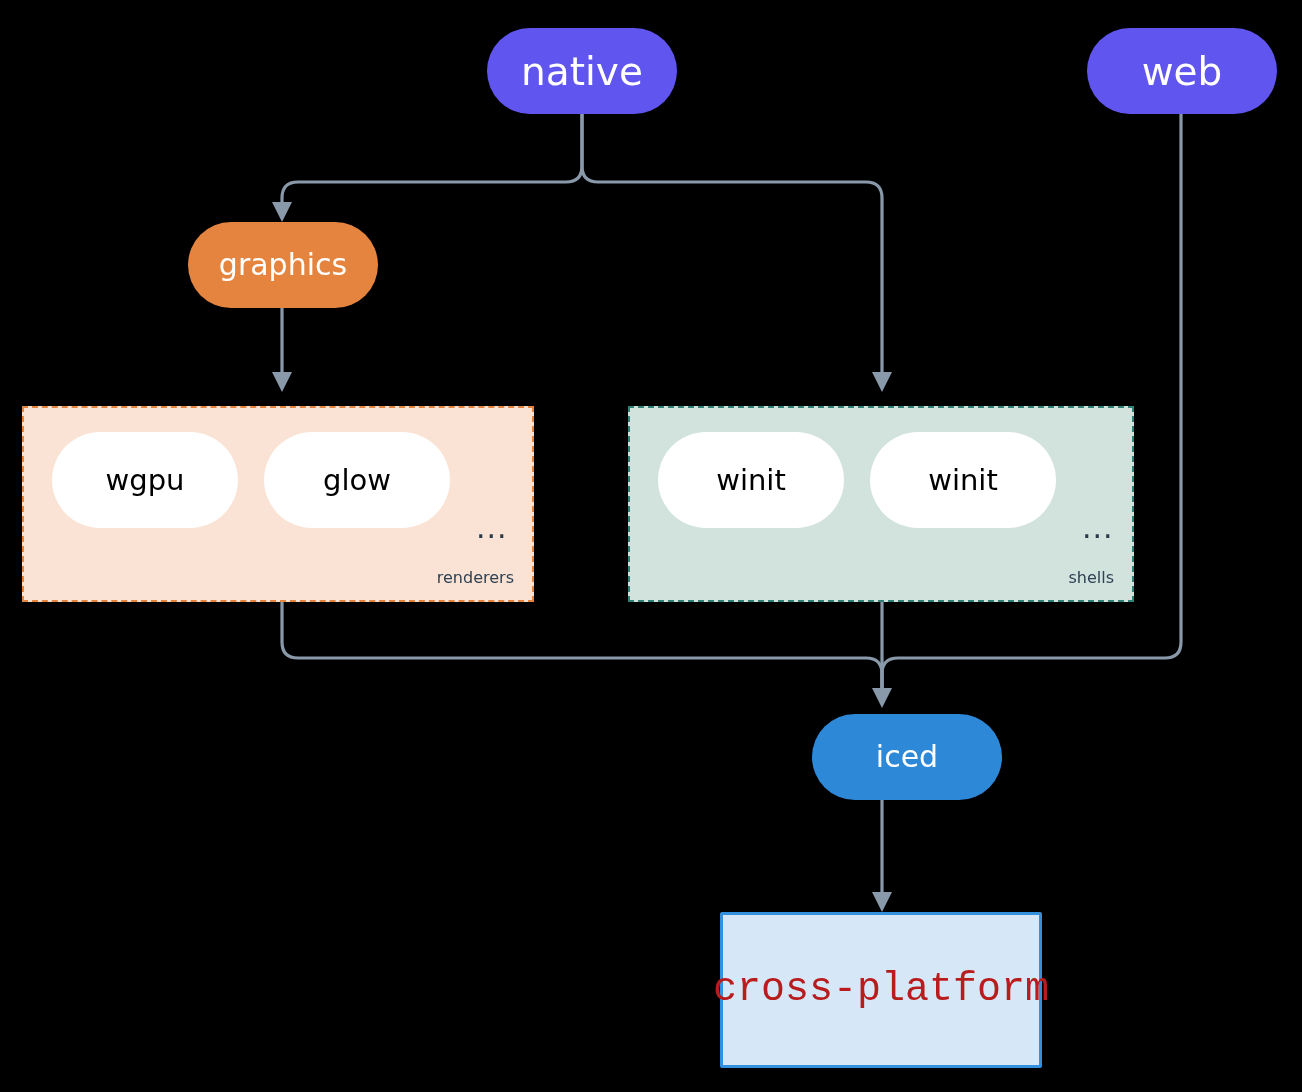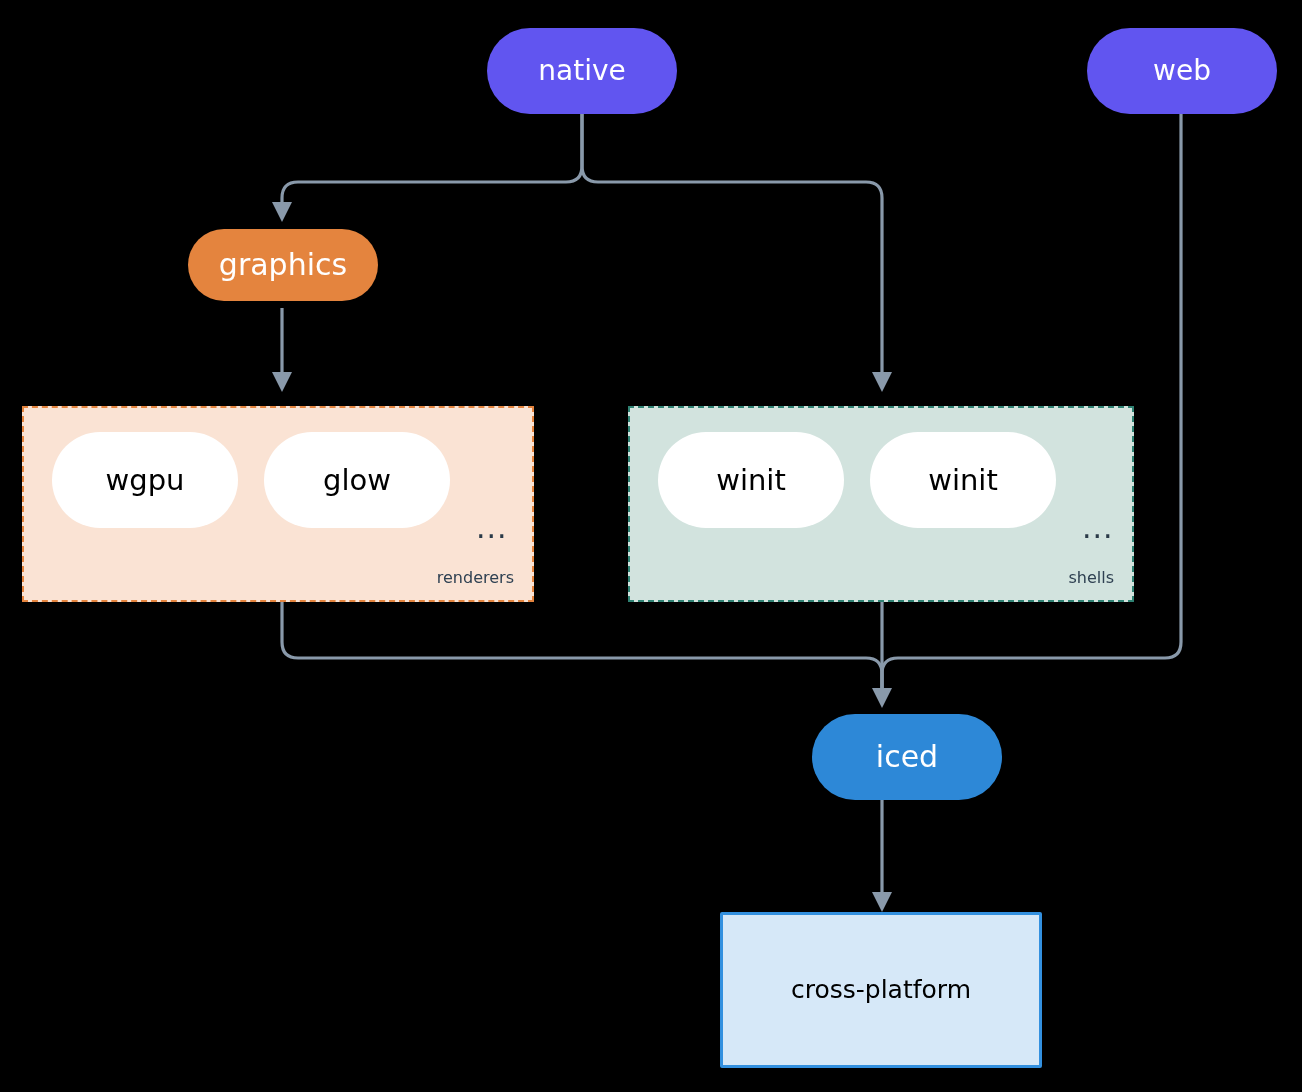--- a/index.html
+++ b/index.html
@@ -59,30 +59,30 @@
 
   .node-native,
   .node-web {
     background: #6155f0;
     height: 86px;
     border-radius: 44px;
   }
   .node-native .node-label,
   .node-web .node-label {
     color: #ffffff;
-    font-size: 28px;
+    font-size: 39px;
   }
   .node-native { left: 487px; top: 28px;  width: 190px; }
   .node-web    { left: 1087px; top: 28px; width: 190px; }
 
   .node-graphics {
     left: 188px;
-    top: 229px;
+    top: 222px;
     width: 190px;
-    height: 72px;
+    height: 86px;
     background: #e4843e;
     border-radius: 44px;
   }
   .node-graphics .node-label {
     color: #ffffff;
     font-size: 30px;
   }
 
   .node-iced {
     left: 812px;
@@ -173,23 +173,24 @@
     border: 3px solid #3390df;
     box-sizing: border-box;
     display: flex;
     flex-direction: column;
     align-items: center;
     justify-content: center;
     z-index: 3;
     border-radius: 2px;
   }
   .node-app .node-label {
-    color: #000000;
-    font-size: 25px;
+    color: #b91c1c;
+    font-size: 40px;
     line-height: 1.55;
+    font-family: Liberation Mono, monospace;
   }
 </style>
 </head>
 <body>
 
 <div id="stage">
 
   <svg id="edges" viewBox="0 0 1302 1092" width="1302" height="1092" xmlns="http://www.w3.org/2000/svg">
 
     <path class="edge-path" d="M 582 114 L 582 166 Q 582 182 566 182 L 298 182 Q 282 182 282 198 L 282 205"></path>

